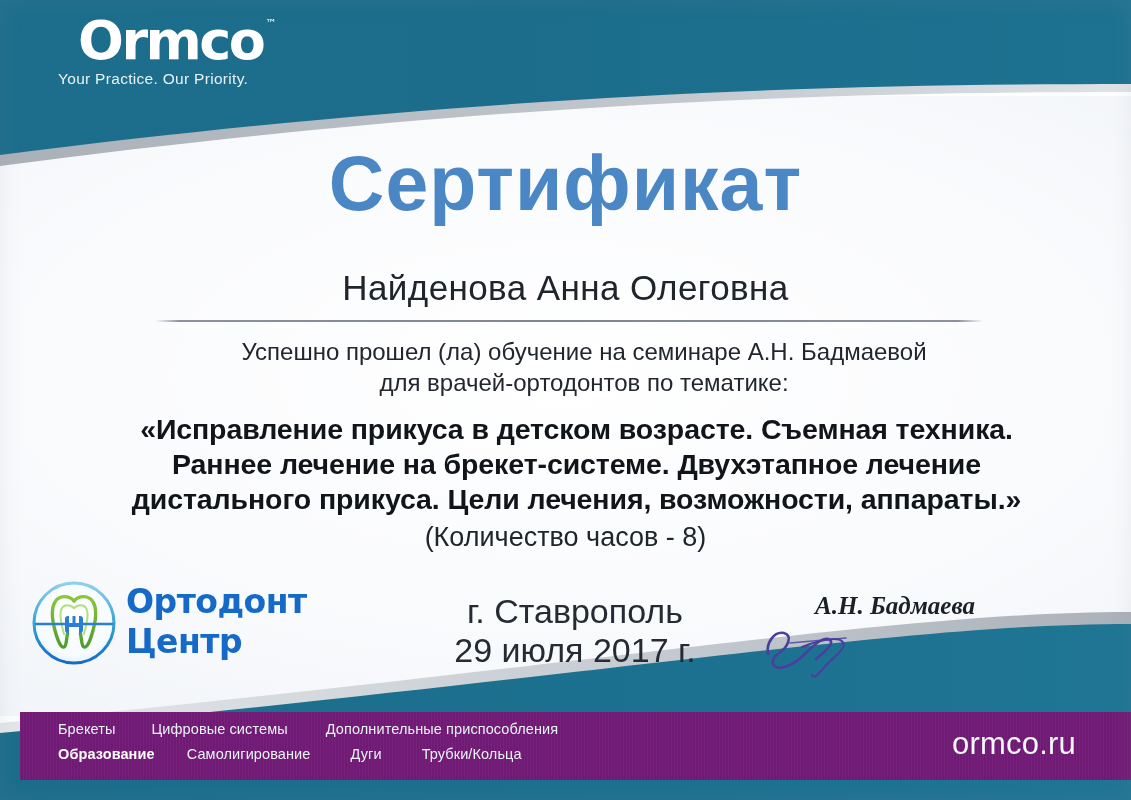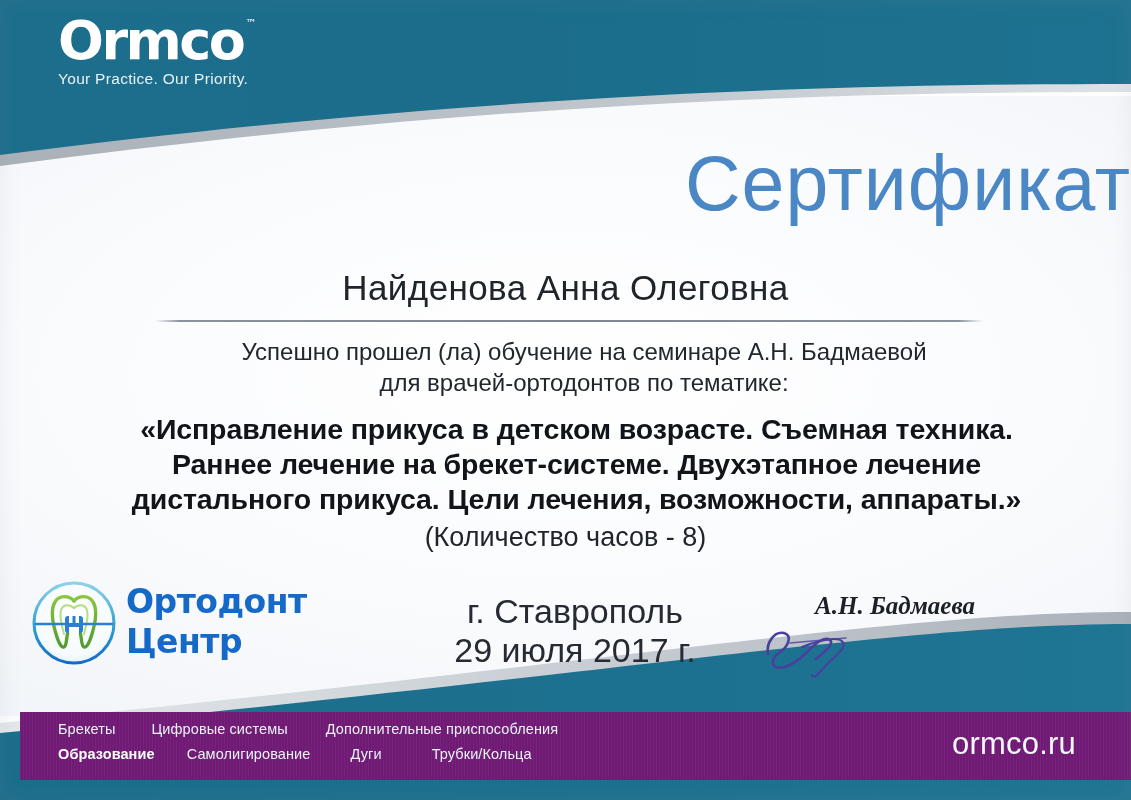--- a/index.html
+++ b/index.html
@@ -54,20 +54,21 @@
     color: #ffffff;
   }
   .ormco-word {
     font-family: "DejaVu Sans", sans-serif;
     font-weight: bold;
     font-size: 54px;
     letter-spacing: -2.5px;
     line-height: 1;
     position: relative;
     display: inline-block;
+    margin-left: 20px;
   }
   .ormco-tm {
     font-size: 11px;
     font-weight: normal;
     vertical-align: super;
     letter-spacing: 0;
     position: absolute;
     right: -13px;
     top: 4px;
   }
@@ -85,23 +86,23 @@
     position: absolute;
     left: 0; top: 0;
     width: 1131px; height: 800px;
     z-index: 5;
   }
 
   .cert-title {
     position: absolute;
     left: 0; top: 139px;
     width: 1131px;
-    text-align: right;
-    font-family: "Liberation Sans", sans-serif;
-    font-weight: normal;
+    text-align: center;
+    font-family: "Liberation Sans", sans-serif;
+    font-weight: bold;
     font-size: 77px;
     letter-spacing: 1px;
     color: #4a87c4;
     white-space: nowrap;
   }
 
   .recipient-name {
     position: absolute;
     left: 0; top: 268px;
     width: 1131px;
@@ -438,21 +439,21 @@
   <div class="footer-band">
     <div class="footer-nav">
       <div class="footer-row">
         <span class="footer-link" style="margin-right:36px;">Брекеты</span>
         <span class="footer-link" style="margin-right:38px;">Цифровые системы</span>
         <span class="footer-link">Дополнительные приспособления</span>
       </div>
       <div class="footer-row">
         <span class="footer-link bold" style="margin-right:32px;">Образование</span>
         <span class="footer-link" style="margin-right:40px;">Самолигирование</span>
-        <span class="footer-link" style="margin-right:50px;">Дуги</span>
+        <span class="footer-link" style="margin-right:40px;">Дуги</span>
         <span class="footer-link">Трубки/Кольца</span>
       </div>
     </div>
     <div class="footer-url">ormco.ru</div>
   </div>
 
   <div class="scan-edge"></div>
 </div>
 
 </body></html>

